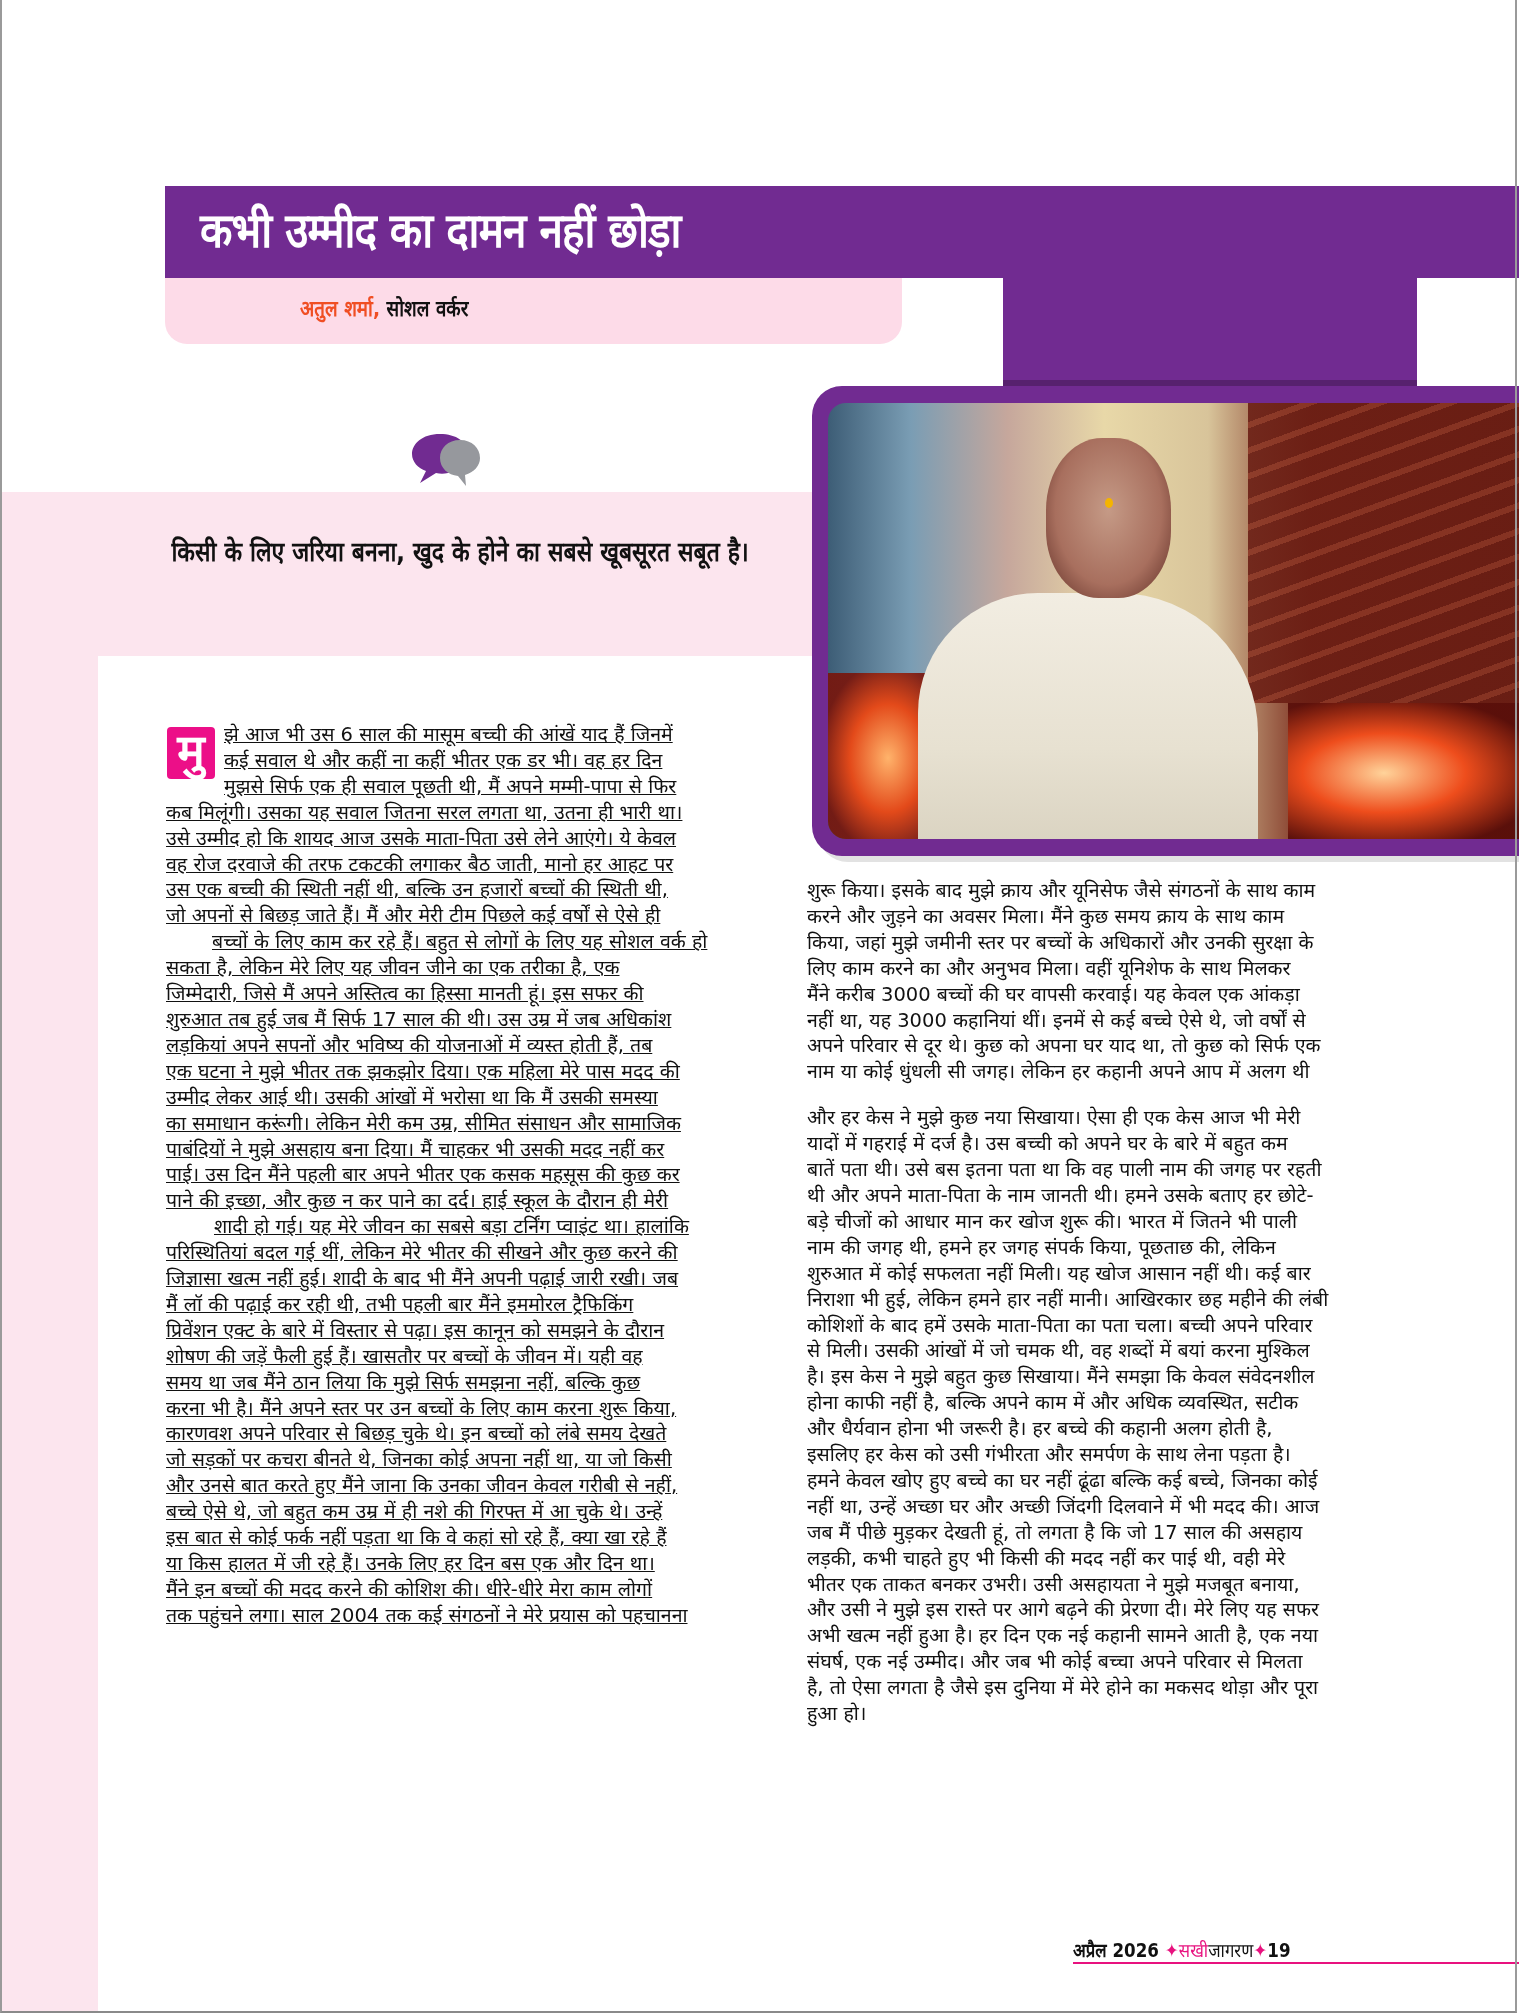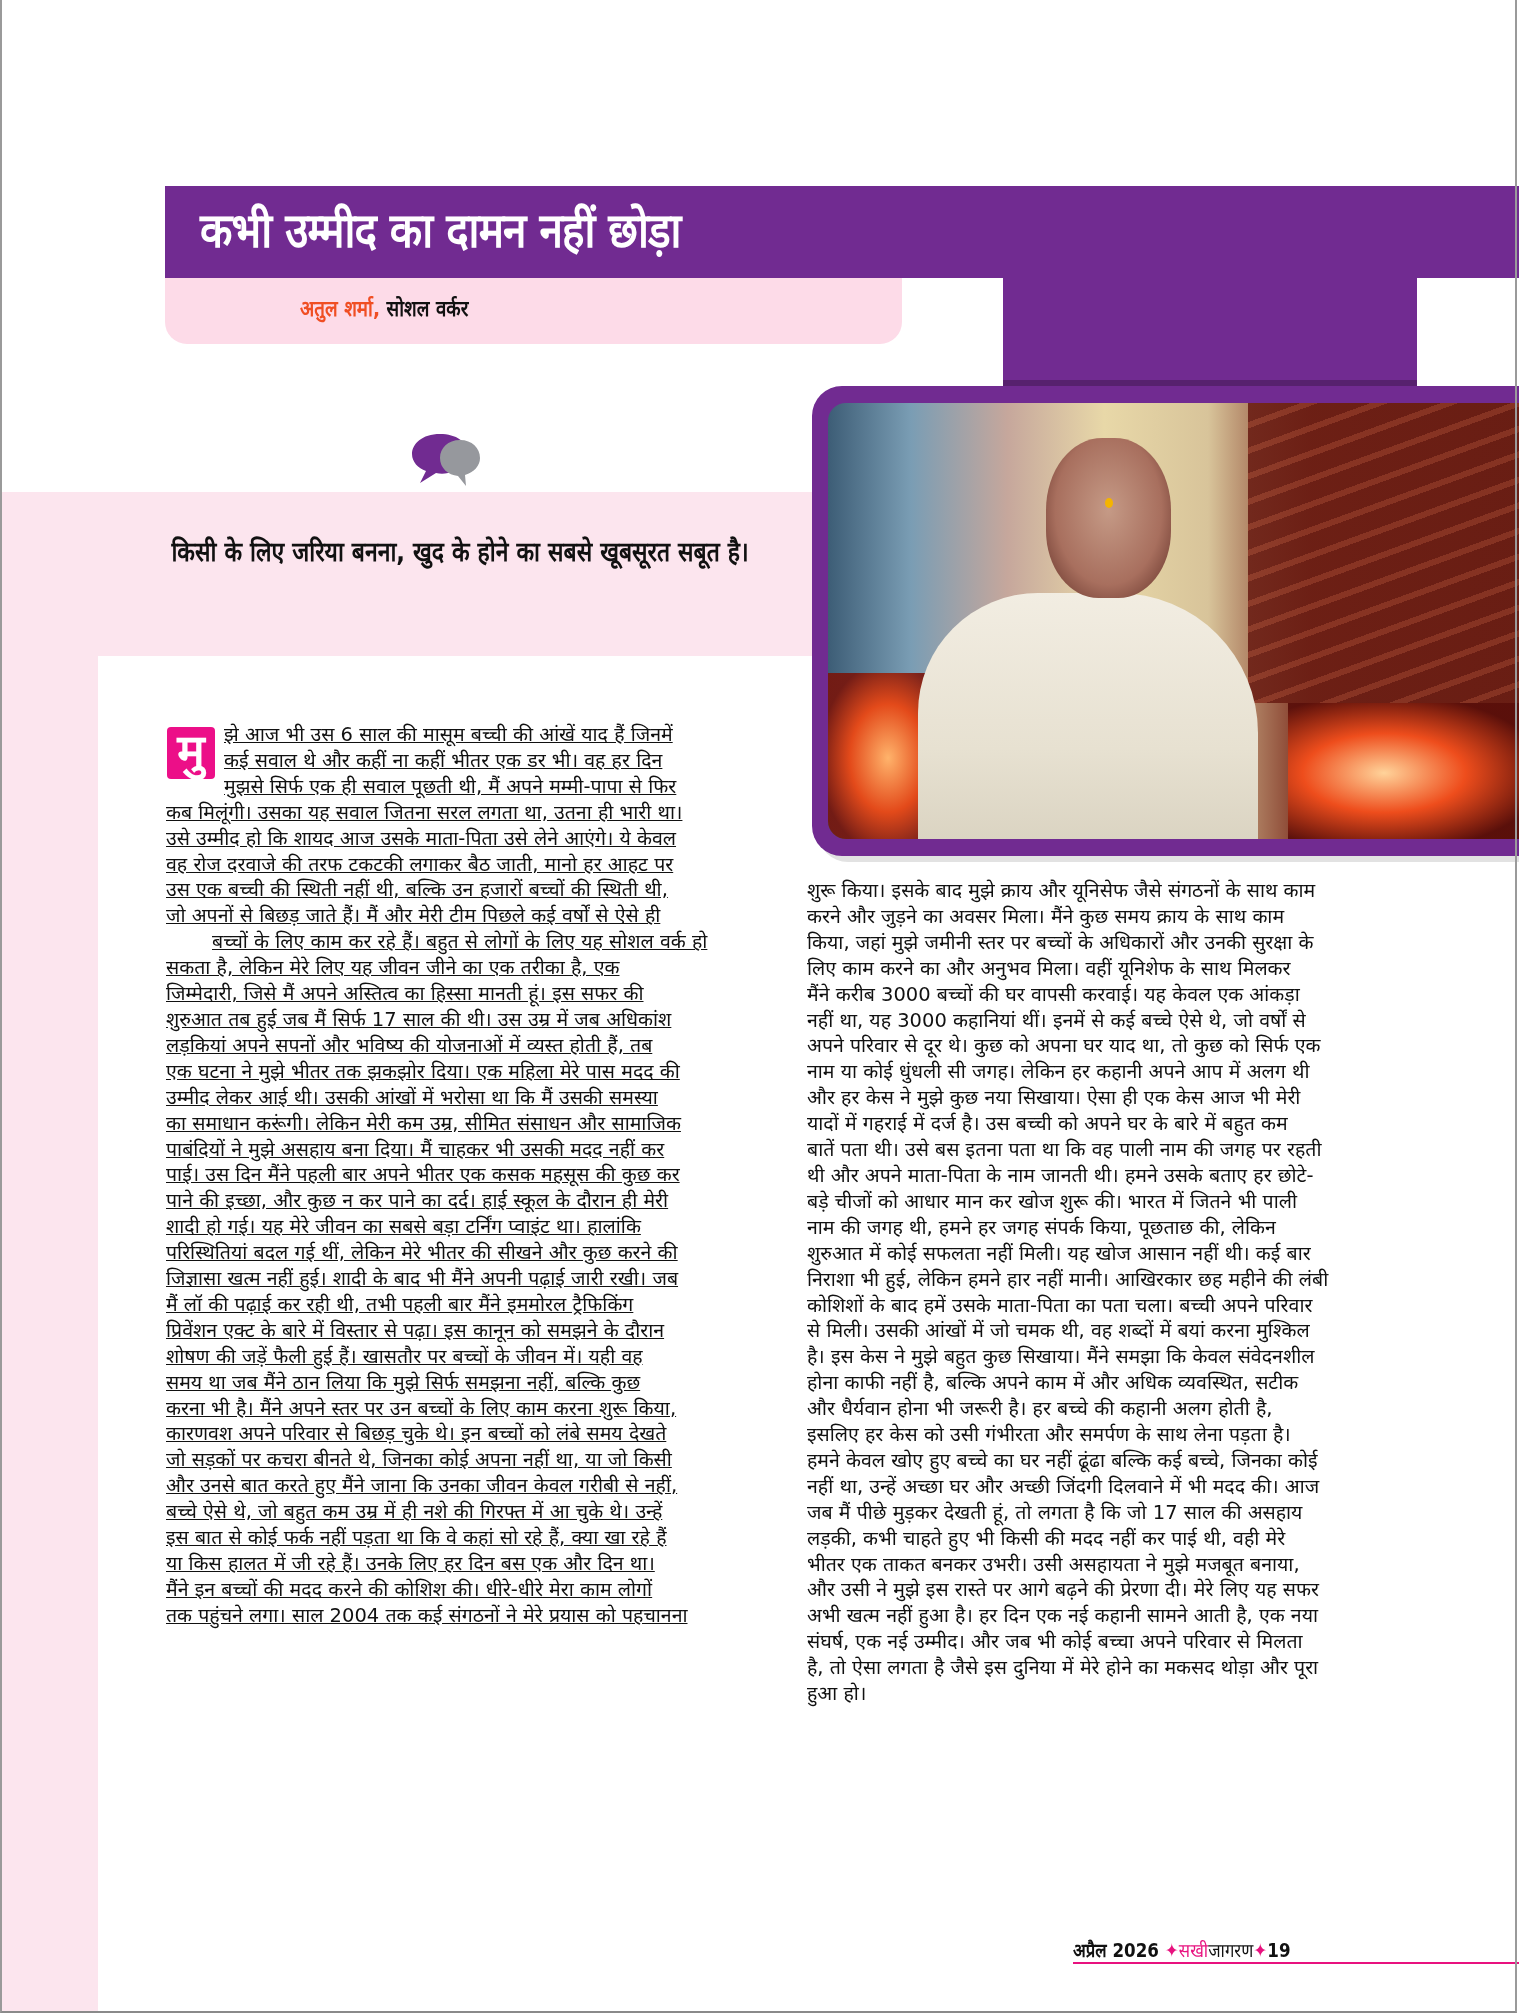--- a/index.html
+++ b/index.html
@@ -173,21 +173,21 @@
     <span class="line" style="display: block;">सकता है, लेकिन मेरे लिए यह जीवन जीने का एक तरीका है, एक</span>
     <span class="line" style="display: block;">जिम्मेदारी, जिसे मैं अपने अस्तित्व का हिस्सा मानती हूं।  इस सफर की</span>
     <span class="line" style="display: block;">शुरुआत तब हुई जब मैं सिर्फ 17 साल की थी। उस उम्र में जब अधिकांश</span>
     <span class="line" style="display: block;">लड़कियां अपने सपनों और भविष्य की योजनाओं में व्यस्त होती हैं, तब</span>
     <span class="line" style="display: block;">एक घटना ने मुझे भीतर तक झकझोर दिया। एक महिला मेरे पास मदद की</span>
     <span class="line" style="display: block;">उम्मीद लेकर आई थी। उसकी आंखों में भरोसा था कि मैं उसकी समस्या</span>
     <span class="line" style="display: block;">का समाधान करूंगी। लेकिन मेरी कम उम्र, सीमित संसाधन और सामाजिक</span>
     <span class="line" style="display: block;">पाबंदियों ने मुझे असहाय बना दिया। मैं चाहकर भी उसकी मदद नहीं कर</span>
     <span class="line" style="display: block;">पाई। उस दिन मैंने पहली बार अपने भीतर एक कसक महसूस की कुछ कर</span>
     <span class="line" style="display: block;">पाने की इच्छा, और कुछ न कर पाने का दर्द। हाई स्कूल के दौरान ही मेरी</span>
-    <span class="line" style="display: block;">शादी हो गई। यह मेरे जीवन का सबसे बड़ा टर्निंग प्वाइंट था। हालांकि</span>
+    <span class="line" style="display: block; margin-left: 48px;">शादी हो गई। यह मेरे जीवन का सबसे बड़ा टर्निंग प्वाइंट था। हालांकि</span>
     <span class="line" style="display: block;">परिस्थितियां बदल गई थीं, लेकिन मेरे भीतर की सीखने और कुछ करने की</span>
     <span class="line" style="display: block;">जिज्ञासा खत्म नहीं हुई। शादी के बाद भी मैंने अपनी पढ़ाई जारी रखी। जब</span>
     <span class="line" style="display: block;">मैं लॉ की पढ़ाई कर रही थी, तभी पहली बार मैंने इममोरल ट्रैफिकिंग</span>
     <span class="line" style="display: block;">प्रिवेंशन एक्ट के बारे में विस्तार से पढ़ा। इस कानून को समझने के दौरान</span>
     <span class="line" style="display: block;">शोषण की जड़ें फैली हुई हैं। खासतौर पर बच्चों के जीवन में। यही वह</span>
     <span class="line" style="display: block;">समय था जब मैंने ठान लिया कि मुझे सिर्फ समझना नहीं, बल्कि कुछ</span>
     <span class="line" style="display: block;">करना भी है। मैंने अपने स्तर पर उन बच्चों के लिए काम करना शुरू किया,</span>
     <span class="line" style="display: block;">कारणवश अपने परिवार से बिछड़ चुके थे। इन बच्चों को लंबे समय देखते</span>
     <span class="line" style="display: block;">जो सड़कों पर कचरा बीनते थे, जिनका कोई अपना नहीं था, या जो किसी</span>
     <span class="line" style="display: block;">और उनसे बात करते हुए मैंने जाना कि उनका जीवन केवल गरीबी से नहीं,</span>
@@ -199,21 +199,21 @@
   </div>
 <div class="col col-right" id="col-right">
     <span class="line" style="display: block;">शुरू किया। इसके बाद मुझे क्राय और यूनिसेफ जैसे संगठनों के साथ काम</span>
     <span class="line" style="display: block;">करने और जुड़ने का अवसर मिला। मैंने कुछ समय क्राय के साथ काम</span>
     <span class="line" style="display: block;">किया, जहां मुझे जमीनी स्तर पर बच्चों के अधिकारों और उनकी सुरक्षा के</span>
     <span class="line" style="display: block;">लिए काम करने का और अनुभव मिला। वहीं यूनिशेफ के साथ मिलकर</span>
     <span class="line" style="display: block;">मैंने करीब 3000 बच्चों की घर वापसी करवाई। यह केवल एक आंकड़ा</span>
     <span class="line" style="display: block;">नहीं था, यह 3000 कहानियां थीं। इनमें से कई बच्चे ऐसे थे, जो वर्षों से</span>
     <span class="line" style="display: block;">अपने परिवार से दूर थे। कुछ को अपना घर याद था, तो कुछ को सिर्फ एक</span>
     <span class="line" style="display: block;">नाम या कोई धुंधली सी जगह। लेकिन हर कहानी अपने आप में अलग थी</span>
-    <span class="line" style="display: block;">और हर केस ने मुझे कुछ नया सिखाया। ऐसा ही एक केस आज भी मेरी</span>
+    <span class="line" style="display: block; margin-top: 20px;">और हर केस ने मुझे कुछ नया सिखाया। ऐसा ही एक केस आज भी मेरी</span>
     <span class="line" style="display: block;">यादों में गहराई में दर्ज है। उस बच्ची को अपने घर के बारे में बहुत कम</span>
     <span class="line" style="display: block;">बातें पता थी। उसे बस इतना पता था कि वह पाली नाम की जगह पर रहती</span>
     <span class="line" style="display: block;">थी और अपने माता-पिता के नाम जानती थी। हमने उसके बताए हर छोटे-</span>
     <span class="line" style="display: block;">बड़े चीजों को आधार मान कर खोज शुरू की। भारत में जितने भी पाली</span>
     <span class="line" style="display: block;">नाम की जगह थी, हमने हर जगह संपर्क किया, पूछताछ की, लेकिन</span>
     <span class="line" style="display: block;">शुरुआत में कोई सफलता नहीं मिली। यह खोज आसान नहीं थी। कई बार</span>
     <span class="line" style="display: block;">निराशा भी हुई, लेकिन हमने हार नहीं मानी। आखिरकार छह महीने की लंबी</span>
     <span class="line" style="display: block;">कोशिशों के बाद हमें उसके माता-पिता का पता चला। बच्ची अपने परिवार</span>
     <span class="line" style="display: block;">से मिली। उसकी आंखों में जो चमक थी, वह शब्दों में बयां करना मुश्किल</span>
     <span class="line" style="display: block;">है। इस केस ने मुझे बहुत कुछ सिखाया। मैंने समझा कि केवल संवेदनशील</span>

